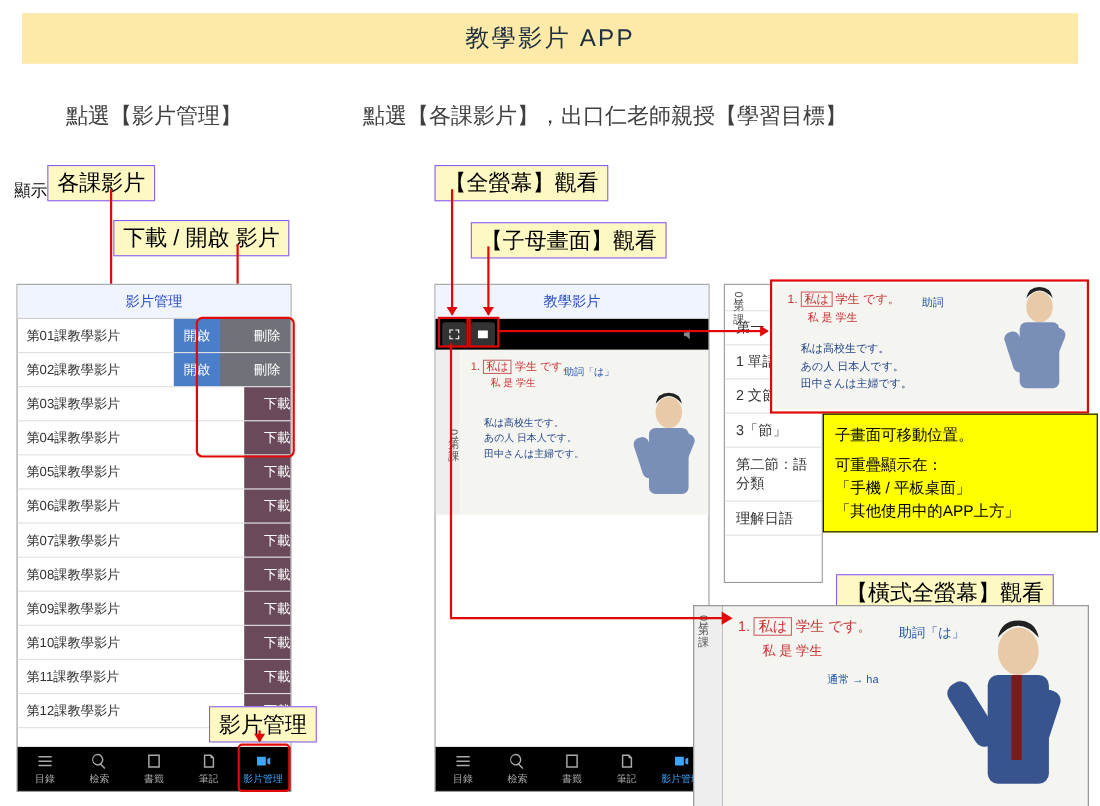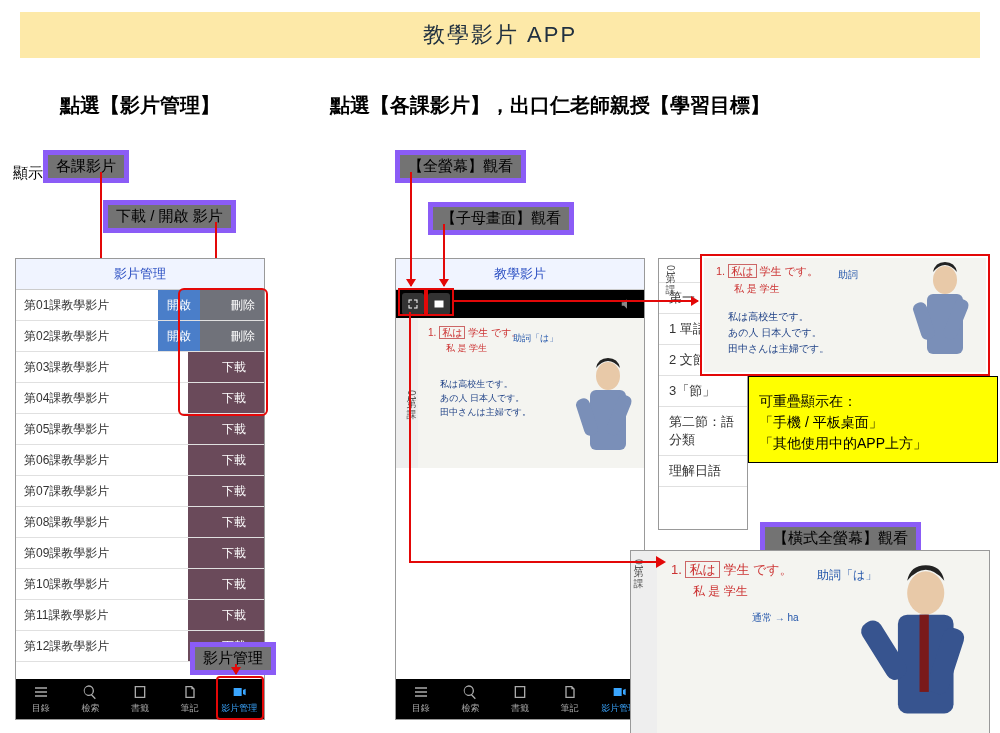--- a/index.html
+++ b/index.html
@@ -1,27 +1,27 @@
 <!DOCTYPE html>
 <html><head>
 <meta charset="utf-8">
 <style>
   body { margin:0; padding:0; font-family:"Microsoft JhengHei","PingFang TC",sans-serif; background:#fff; width:1000px; }
   .page { width:1000px; height:733px; position:relative; }
   .title-bar { margin:12px 20px 10px; background:#fde9a8; text-align:center; padding:8px 0; font-size:22px; color:#203040; letter-spacing:2px; }
-  .sub { font-size:20px; font-weight:bold; color:#000000; position:absolute; }
-  .yellow-label { display:inline-block; background:#737373; border:5px solid #8b5cf6; padding:2px 8px; font-size:15px; color:#000; }
+  .sub { font-size:20px; font-weight:normal; color:#404040; position:absolute; }
+  .yellow-label { display:inline-block; background:#fef9c3; border:1px solid #8b5cf6; padding:2px 8px; font-size:20px; color:#000; }
   .black-text { color:#000; font-size:15px; }
   .phone { position:absolute; background:#fff; border:1px solid #999; }
   .phone-header { background:#f0f4ff; text-align:center; font-size:13px; color:#2a4ec2; padding:6px 0; border-bottom:1px solid #ccc; }
   .list-row { display:flex; align-items:center; border-bottom:1px solid #e0e0e0; height:30px; font-size:12px; color:#333; }
   .list-row .name { flex:1; padding-left:8px; }
   .btn-open { background:#4a7ec9; color:#fff; width:42px; text-align:center; height:30px; line-height:30px; font-size:12px; }
   .btn-del { background:#70727a; color:#fff; width:42px; text-align:center; height:30px; line-height:30px; font-size:12px;padding-left:22px; }
-  .btn-dl { background:#6a4a5a; color:#fff; width:42px; text-align:left; height:30px; line-height:30px; font-size:12px;padding-left:34px; }
+  .btn-dl { background:#6a4a5a; color:#fff; width:42px; text-align:right; height:30px; line-height:30px; font-size:12px; }
   .tabbar { position:absolute; bottom:0; left:0; right:0; height:40px; background:#000; display:flex; }
   .tab { flex:1; display:flex; flex-direction:column; align-items:center; justify-content:center; color:#aaa; font-size:9px; }
   .tab.active { color:#3aa6ff; }
   .tab svg { width:16px; height:16px; margin-bottom:2px; }
   .redbox { position:absolute; border:2px solid #e30808; }
   .arrow-down { position:absolute; width:2px; background:#e30808; }
   .arrow-down:after { content:""; position:absolute; bottom:-6px; left:-4px; border:5px solid transparent; border-top:8px solid #e30808; }
   .arrow-right { position:absolute; height:2px; background:#e30808; }
   .arrow-right:after { content:""; position:absolute; right:-6px; top:-4px; border:5px solid transparent; border-left:8px solid #e30808; }
   .whiteboard { position:relative; background:#f4f4f0; overflow:hidden; }
@@ -260,20 +260,21 @@
             <rect x="22" y="36" width="36" height="60" rx="6" fill="#7a8fb8"></rect>
             <rect x="12" y="44" width="14" height="38" rx="6" fill="#7a8fb8" transform="rotate(-18 19 63)"></rect>
             <rect x="44" y="40" width="14" height="42" rx="6" fill="#7a8fb8" transform="rotate(22 51 61)"></rect>
           </svg></div>
     </div>
   </div>
 
   <div class="arrow-right" style="left:452px; top:288px; width:246px;"></div>
 
   <div class="yellow-panel" style="position:absolute; left:748px; top:364px; width:228px;">
+    <div>子畫面可移動位置。</div>
     <div style="height:6px;"></div>
     <div>可重疊顯示在：</div>
     <div>「手機 / 平板桌面」</div>
     <div>「其他使用中的APP上方」</div>
   </div>
 
   <div style="position:absolute; left:760px; top:510px;">
     <span class="yellow-label">【橫式全螢幕】觀看</span>
   </div>
 

